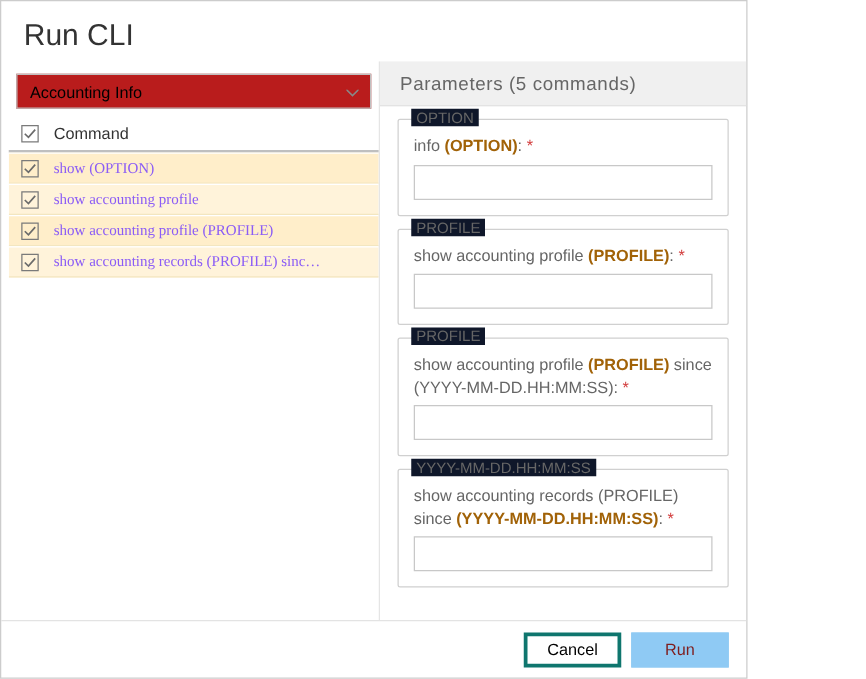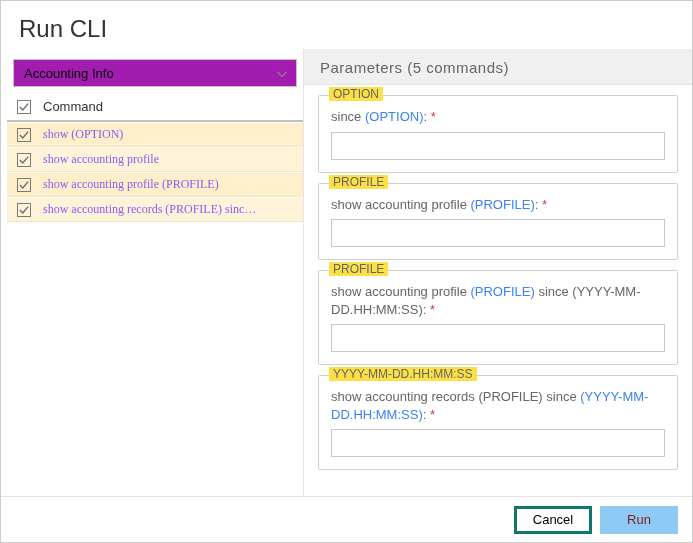--- a/index.html
+++ b/index.html
@@ -6,21 +6,21 @@
     body {
       font-family: "Segoe UI", Arial, sans-serif;
       font-size: 13px;
       background: #fff;
       color: #333;
       width: 693px;
       height: 543px;
       overflow: hidden;
     }
     .dialog {
-      width: 693px;
+      width: 598px;
       height: 543px;
       border: 1px solid #ccc;
       display: flex;
       flex-direction: column;
       position: relative;
       background: #fff;
       justify-content: space-between;
     }
     .header {
       padding: 14px 18px 6px 18px;
@@ -51,21 +51,21 @@
     }
     .dropdown {
       position: relative;
       margin: 4px 6px 6px 6px;
     }
     .dropdown-select {
       width: 100%;
       height: 28px;
       border: 1px solid #c0c0c0;
       padding: 0 28px 0 10px;
-      background: #a21caf;
+      background: #b91c1c;
       font-size: 13px;
       text-align: left;
       cursor: pointer;
       position: relative;
     }
     .dropdown-caret {
       position: absolute;
       right: 10px;
       top: 50%;
       transform: translateY(-50%);
@@ -136,34 +136,34 @@
       border: 1px solid #d0d0d0;
       border-radius: 2px;
       margin-bottom: 10px;
       padding: 8px 12px 12px 12px;
       position: relative;
     }
     .legend {
       position: absolute;
       top: -9px;
       left: 10px;
-      background: #fde047;
+      background: #0f172a;
       padding: 0 4px;
       font-size: 12px;
       color: #666;
     }
     .param-label {
       font-size: 13px;
       color: #666;
       margin: 4px 0 6px 0;
       line-height: 1.35;
     }
     .param-token {
-      color: #3b82f6;
-      font-weight: 400;
+      color: #a16207;
+      font-weight: 700;
     }
     .req {
       color: #d23b3b;
     }
     .param-input {
       width: 100%;
       height: 28px;
       border: 1px solid #c8c8c8;
       padding: 0 8px;
       font-size: 13px;
@@ -259,21 +259,21 @@
             </span>
             <span class="row-label">show accounting records (PROFILE) sinc…</span>
           </div>
         </div>
     </div>
 
     <div class="right-pane">
       <div class="param-header">Parameters (5 commands)</div>
       <div class="param-body" id="param-body">
 
-      <div class="fieldset"><div class="legend">OPTION</div><div class="param-label"><span>since </span><span class="param-token">(OPTION)</span><span>:</span><span class="req"> *</span></div><input class="param-input" type="text" style=""></div>
+      <div class="fieldset"><div class="legend">OPTION</div><div class="param-label"><span>info </span><span class="param-token">(OPTION)</span><span>:</span><span class="req"> *</span></div><input class="param-input" type="text" style=""></div>
           <div class="fieldset"><div class="legend">PROFILE</div><div class="param-label"><span>show accounting profile </span><span class="param-token">(PROFILE)</span><span>:</span><span class="req"> *</span></div><input class="param-input" type="text" style=""></div>
           <div class="fieldset"><div class="legend">PROFILE</div><div class="param-label"><span>show accounting profile </span><span class="param-token">(PROFILE)</span><span> since (YYYY-MM-DD.HH:MM:SS):</span><span class="req"> *</span></div><input class="param-input" type="text" style=""></div>
           <div class="fieldset"><div class="legend">YYYY-MM-DD.HH:MM:SS</div><div class="param-label"><span>show accounting records (PROFILE) since </span><span class="param-token">(YYYY-MM-DD.HH:MM:SS)</span><span>:</span><span class="req"> *</span></div><input class="param-input" type="text" style=""></div>
         </div>
     </div>
   </div>
 
   <div class="footer">
     <button class="btn">Cancel</button>
     <button class="btn btn-primary">Run</button>

